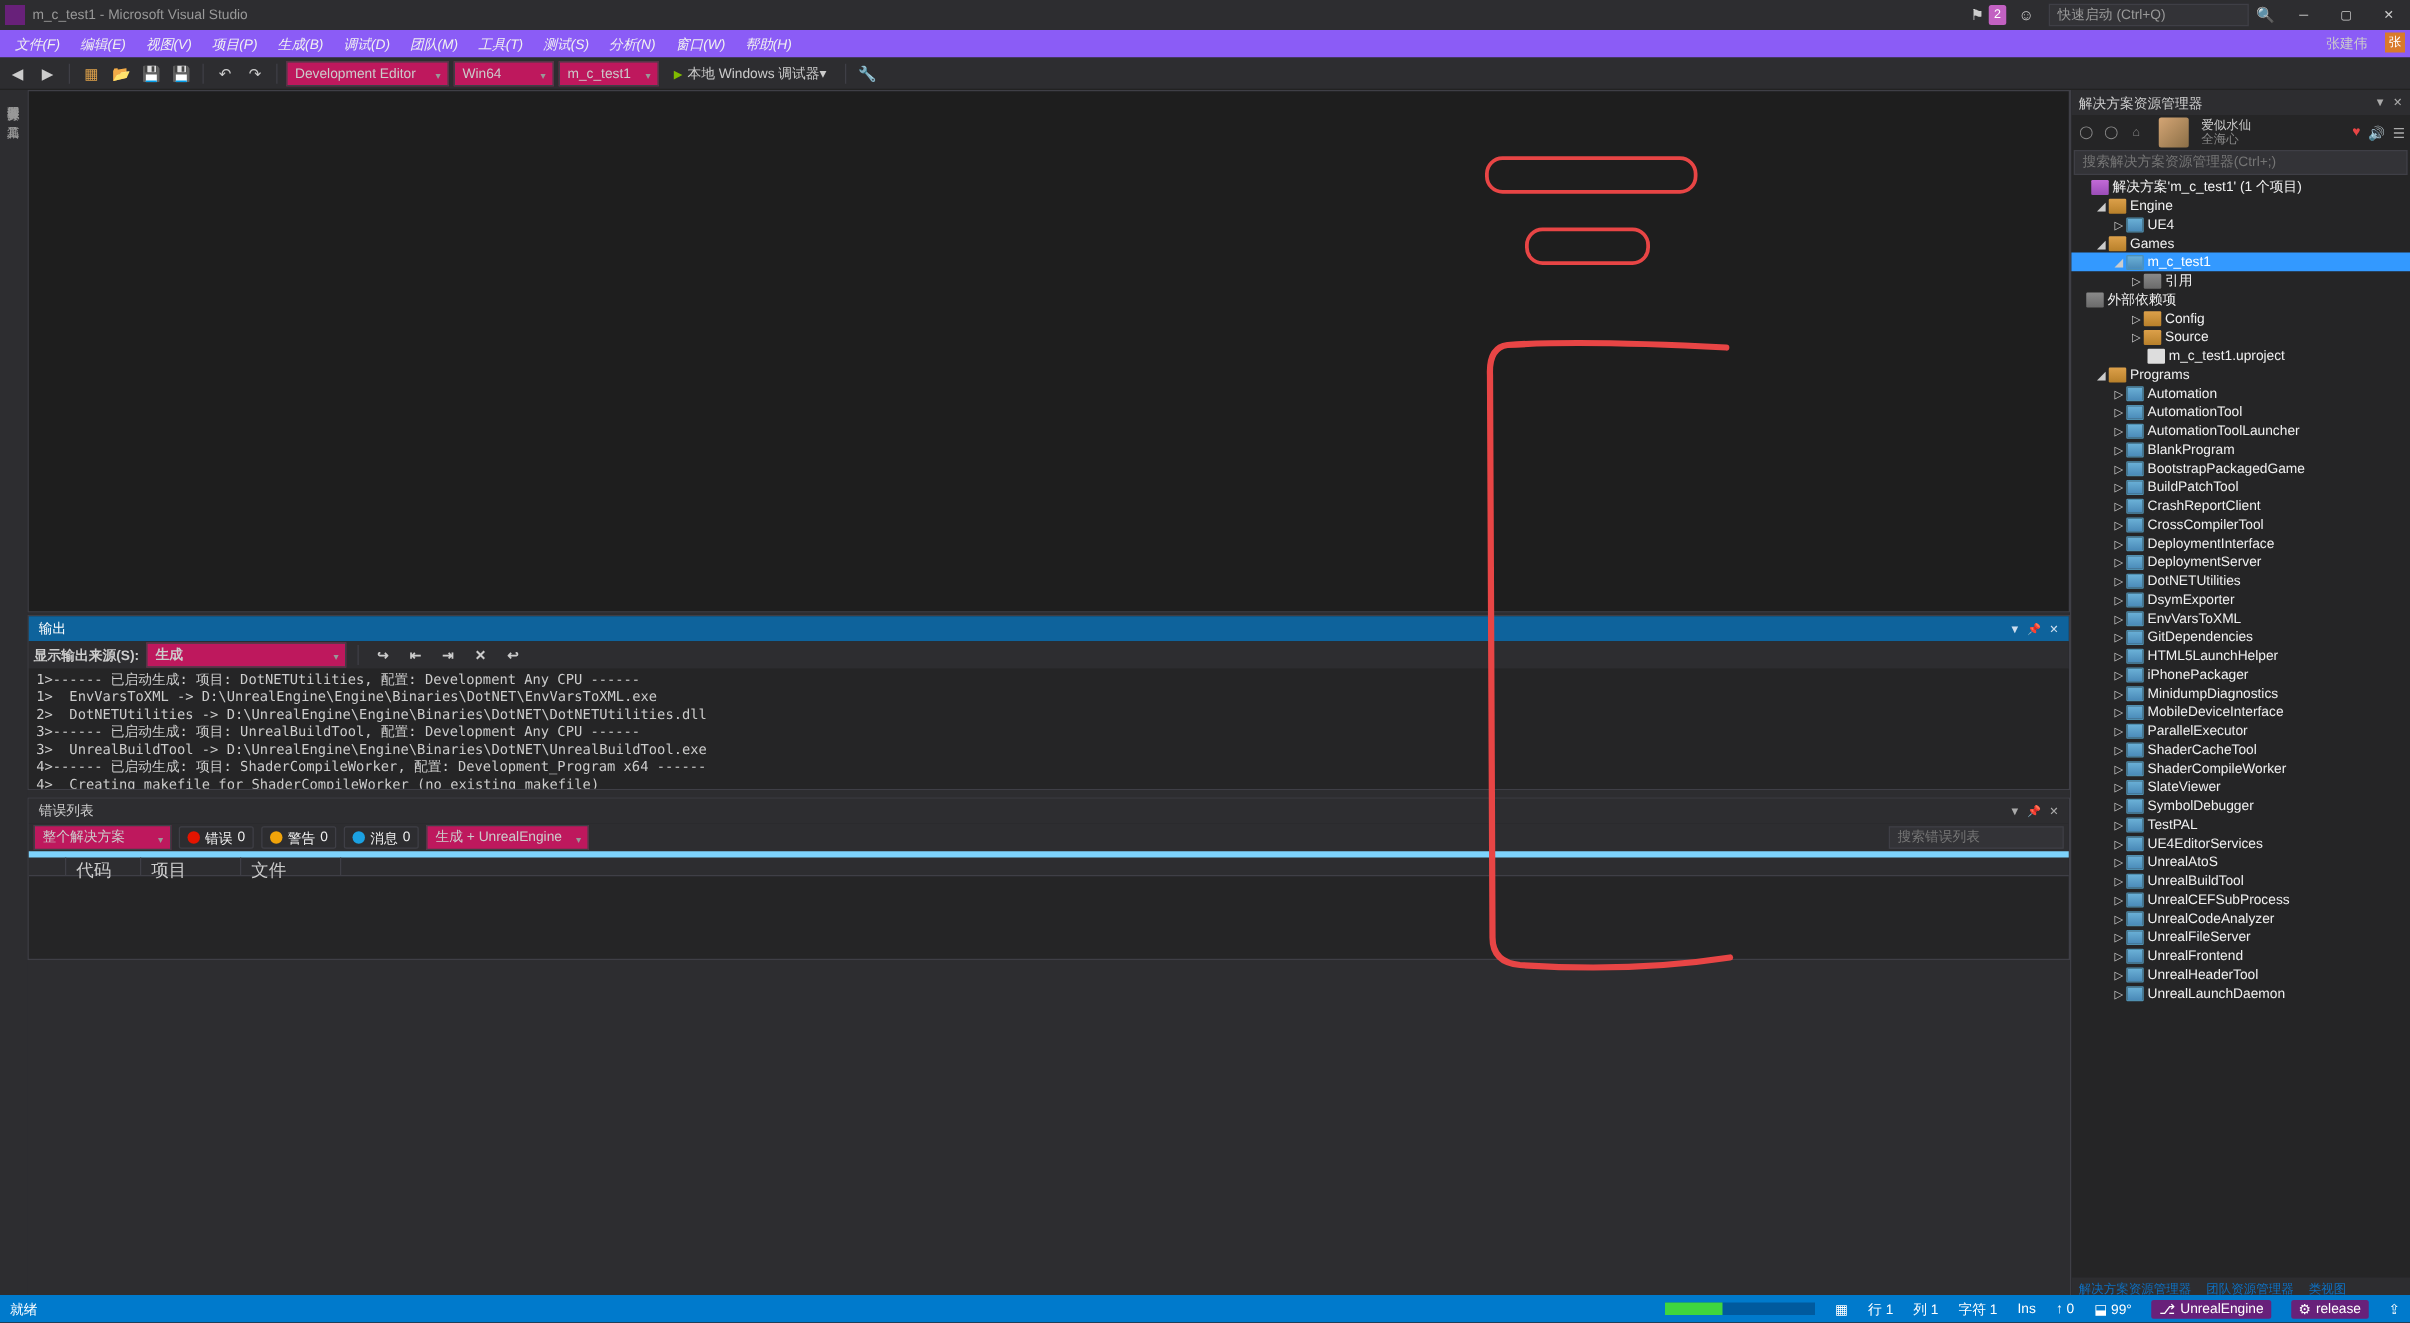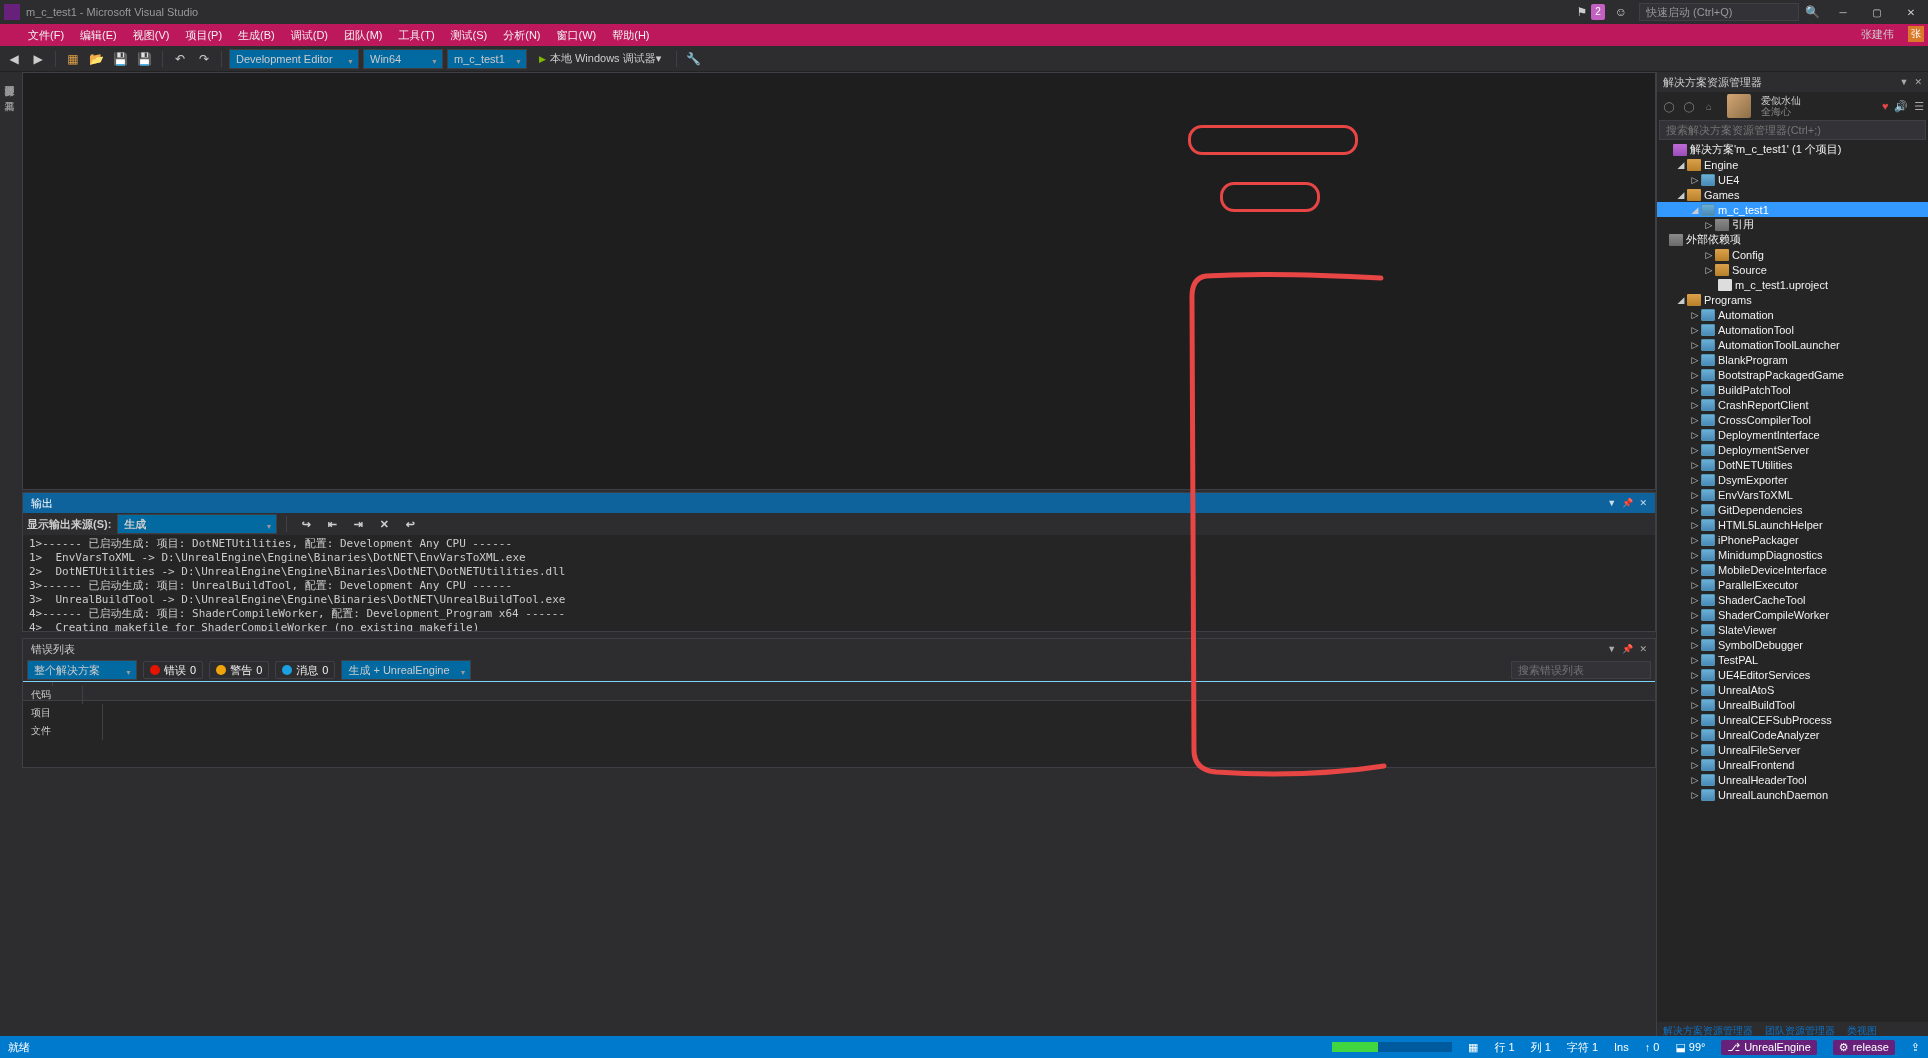--- a/index.html
+++ b/index.html
@@ -7,27 +7,27 @@
 .titlebar { height:24px; background:#2d2d30; display:flex; align-items:center; padding:0 4px; position:relative; }
 .titlebar .vs-icon { width:16px; height:16px; margin-right:6px; background:#68217a; display:inline-block; }
 .titlebar .title { color:#999; font-size:11px; }
 .titlebar .right { position:absolute; right:0; top:0; display:flex; align-items:center; height:24px; }
 .win-btn { width:34px; height:24px; display:flex; align-items:center; justify-content:center; color:#ccc; font-size:10px; }
 .notif-badge { background:#c261c2; color:#fff; padding:0 4px; height:16px; line-height:16px; font-size:10px; border-radius:2px; margin:0 4px; }
 .quick-launch { background:#333337; border:1px solid #3f3f46; height:18px; width:160px; color:#999; font-size:11px; padding:0 6px; line-height:16px; margin:0 6px; }
 .user-label { color:#ccc; margin:0 8px; font-size:11px; }
 .user-sq { width:16px; height:16px; background:#d97a2b; color:#fff; display:flex; align-items:center; justify-content:center; font-size:10px; }
 
-.menubar { height:22px; background:#be185d; display:flex; align-items:center; padding:0 20px; }
+.menubar { height:22px; background:#8b5cf6; display:flex; align-items:center; padding:0 4px;font-style:italic; }
 .menubar .item { padding:2px 8px; color:#f1f1f1; font-size:11px; }
 
 .toolbar { height:26px; background:#2d2d30; display:flex; align-items:center; padding:0 4px; gap:4px; border-bottom:1px solid #222; }
 .tbtn { width:20px; height:20px; display:flex; align-items:center; justify-content:center; color:#ccc; }
 .tsep { width:1px; height:16px; background:#3f3f46; margin:0 3px; }
-.combo { background:#0369a1; border:1px solid #3f3f46; height:20px; padding:0 16px 0 6px; color:#ccc; font-size:11px; line-height:18px; position:relative; min-width:80px; }
+.combo { background:#be185d; border:1px solid #3f3f46; height:20px; padding:0 16px 0 6px; color:#ccc; font-size:11px; line-height:18px; position:relative; min-width:80px; }
 .combo:after { content:"▼"; position:absolute; right:4px; top:3px; font-size:7px; color:#999; }
 .play-btn { display:flex; align-items:center; color:#ccc; font-size:11px; padding:0 8px; height:20px; }
 .play-btn:before { content:"▶"; color:#7fba00; margin-right:4px; font-size:9px; }
 
 .main-area { position:absolute; top:72px; left:0; right:272px; bottom:16px; background:#2d2d30; }
 .left-strip { position:absolute; left:0; top:0; width:22px; height:100%; background:#2d2d30; }
 .vtab { writing-mode:vertical-rl; color:#999; font-size:10px; padding:6px 2px; text-align:center; }
 .editor-area { position:absolute; left:22px; top:0; right:0; height:418px; background:#1e1e1e; border:1px solid #3f3f46; }
 
 .output-panel { position:absolute; left:22px; right:0; top:420px; height:140px; background:#252526; border:1px solid #3f3f46; }
@@ -37,21 +37,21 @@
 .output-tb .combo { min-width:160px; }
 .output-content { font-family:Consolas,monospace; font-size:11px; color:#ccc; padding:2px 6px; line-height:14px; white-space:pre; overflow:hidden; background:#252526; height:96px; }
 
 .error-panel { position:absolute; left:22px; right:0; top:566px; height:130px; background:#252526; border:1px solid #3f3f46; }
 .ep-title { background:#2d2d30; color:#ccc; height:20px; line-height:20px; padding:0 8px; font-size:11px; display:flex; justify-content:space-between; }
 .ep-tb { height:22px; display:flex; align-items:center; padding:0 4px; gap:6px; background:#2d2d30; font-size:11px; }
 .pill { display:flex; align-items:center; gap:4px; background:#2d2d30; border:1px solid #3f3f46; padding:1px 6px; height:18px; border-radius:2px; }
 .pill .dot { width:10px; height:10px; border-radius:50%; }
 .pill.err .dot { background:#e51400; } .pill.warn .dot { background:#f0a30a; } .pill.info .dot { background:#1ba1e2; }
 .ep-search { margin-left:auto; background:#333337; border:1px solid #3f3f46; height:18px; width:140px; padding:0 6px; color:#999; font-size:11px; }
-.ep-headers { display:flex; height:20px; background:#2d2d30; border-top:1px solid #7dd3fc; border-bottom:1px solid #3f3f46; font-size:10px; color:#ccc;flex-direction:column; }
+.ep-headers { display:flex; height:20px; background:#2d2d30; border-top:5px solid #7dd3fc; border-bottom:1px solid #3f3f46; font-size:14px; color:#ccc; }
 .ep-headers div { padding:2px 8px; border-right:1px solid #3f3f46; }
 
 .right-panel { position:absolute; top:72px; right:0; width:272px; bottom:16px; background:#252526; border-left:1px solid #3f3f46; display:flex; flex-direction:column; }
 .rp-title { background:#2d2d30; height:20px; display:flex; align-items:center; padding:0 6px; color:#ccc; font-size:11px; justify-content:space-between; }
 .rp-profile { height:28px; display:flex; align-items:center; padding:0 4px; gap:6px; }
 .rp-profile .nav { display:flex; gap:4px; }
 .rp-profile .nav span { width:16px; height:16px; display:flex; align-items:center; justify-content:center; color:#888; font-size:10px; }
 .rp-profile .avatar { width:24px; height:24px; background:linear-gradient(135deg,#d4a574,#8b6f47); border-radius:2px; margin-left:4px; }
 .rp-profile .uname { font-size:10px; color:#ccc; margin-left:4px; }
 .rp-profile .picons { margin-left:auto; display:flex; gap:6px; color:#aaa; font-size:11px; }

